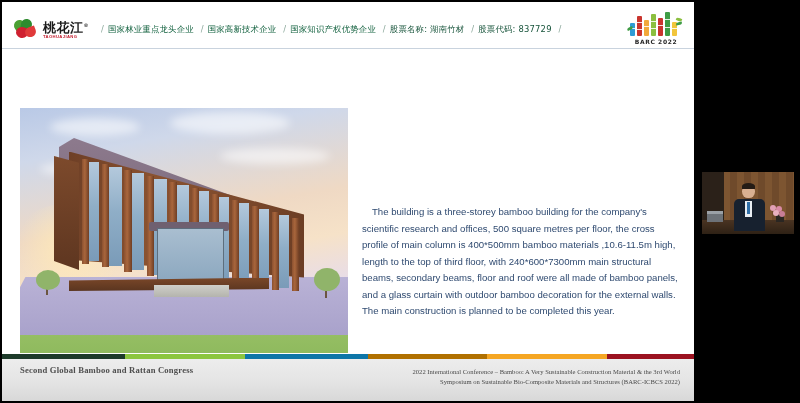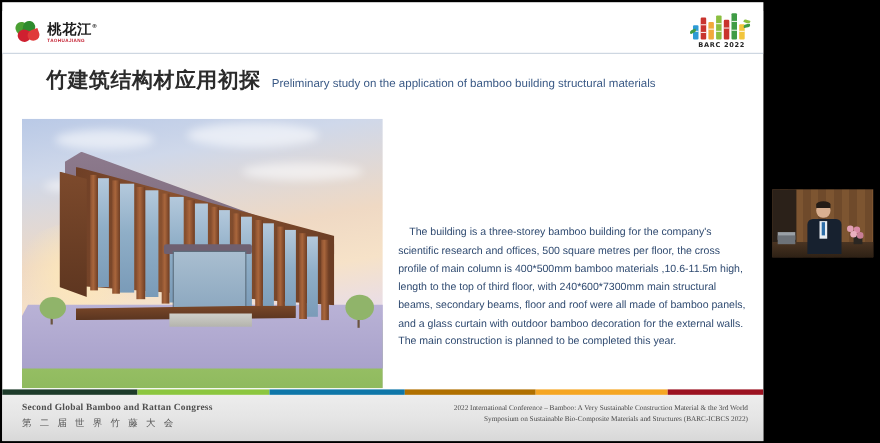--- a/index.html
+++ b/index.html
@@ -149,20 +149,30 @@
           <span class="petal p1"></span>
             <span class="petal p2"></span>
           <span class="petal p3"></span>
             <span class="petal p4"></span>
         </div>
         <div class="logo-text">
           <div class="logo-cn"><span>桃花江</span><span class="logo-sup">®</span></div>
           <div class="logo-en">TAOHUAJIANG</div>
         </div>
       </div>
+      <div class="hdr-creds">
+        <span class="sep">/</span><span>国家林业重点龙头企业</span>
+        <span class="sep">/</span><span>国家高新技术企业</span>
+        <span class="sep">/</span><span>国家知识产权优势企业</span>
+        <span class="sep">/</span><span class="stock">股票名称:</span>
+        <span class="stock">湖南竹材</span>
+        <span class="sep">/</span><span class="stock">股票代码:</span>
+        <span class="stock">837729</span>
+        <span class="sep">/</span>
+      </div>
     </div>
     <div id="header-rule"></div>
 
     <div id="barc">
       <span class="stalk" style="left:2px;height:13px;background:#2e9bd6;">
           <i class="seg" style="top:5px"></i>
         </span>
       <span class="stalk" style="left:9px;height:20px;background:#c9342e;">
           <i class="seg" style="top:6px"></i>
           <i class="seg" style="top:13px"></i>
@@ -183,24 +193,20 @@
         </span>
       <span class="stalk" style="left:44px;height:14px;background:#f2c53b;">
           <i class="seg" style="top:6px"></i>
         </span>
       <span class="leaf" style="left:-1px;top:16px;background:#3f9c45;transform:rotate(-25deg)"></span>
       <span class="leaf" style="left:48px;top:7px;background:#8bbf3f;transform:rotate(20deg)"></span>
       <span class="leaf" style="left:48px;top:11px;background:#3f9c45;transform:rotate(-10deg)"></span>
       <div class="caption">BARC 2022</div>
     </div>
 
-    <div id="title-row">
-      <div id="title-cn">竹建筑结构材应用初探</div>
-      <div id="title-en">Preliminary study on the application of bamboo building structural materials</div>
-    </div>
 
     <div id="photo">
       <div class="sky"></div>
       <div class="sun"></div>
       <span class="cloud" style="left:30px;top:10px;width:90px;height:18px;"></span>
       <span class="cloud" style="left:150px;top:4px;width:120px;height:22px;"></span>
       <span class="cloud" style="left:200px;top:40px;width:110px;height:16px;"></span>
       <span class="cloud" style="left:20px;top:55px;width:70px;height:12px;"></span>
       <div class="ground"></div>
       <div class="plaza"></div>
@@ -251,21 +257,20 @@
       <span style="flex:1.5;background:#8cc63f"></span>
       <span style="flex:1.55;background:#0e76a8"></span>
       <span style="flex:1.5;background:#b07000"></span>
       <span style="flex:1.5;background:#f5a623"></span>
       <span style="flex:1.1;background:#9b1220"></span>
     </div>
 
     <div id="footer">
       <div id="foot-left">
         <div id="foot-en">Second Global Bamboo and Rattan Congress</div>
-        <div id="foot-cn">第二届世界竹藤大会</div>
       </div>
       <div id="foot-right">
         <div>2022 International Conference – Bamboo: A Very Sustainable Construction Material &amp; the 3rd World</div>
         <div>Symposium on Sustainable Bio-Composite Materials and Structures (BARC-ICBCS 2022)</div>
       </div>
     </div>
 
   </div>
 
   <div id="video">

